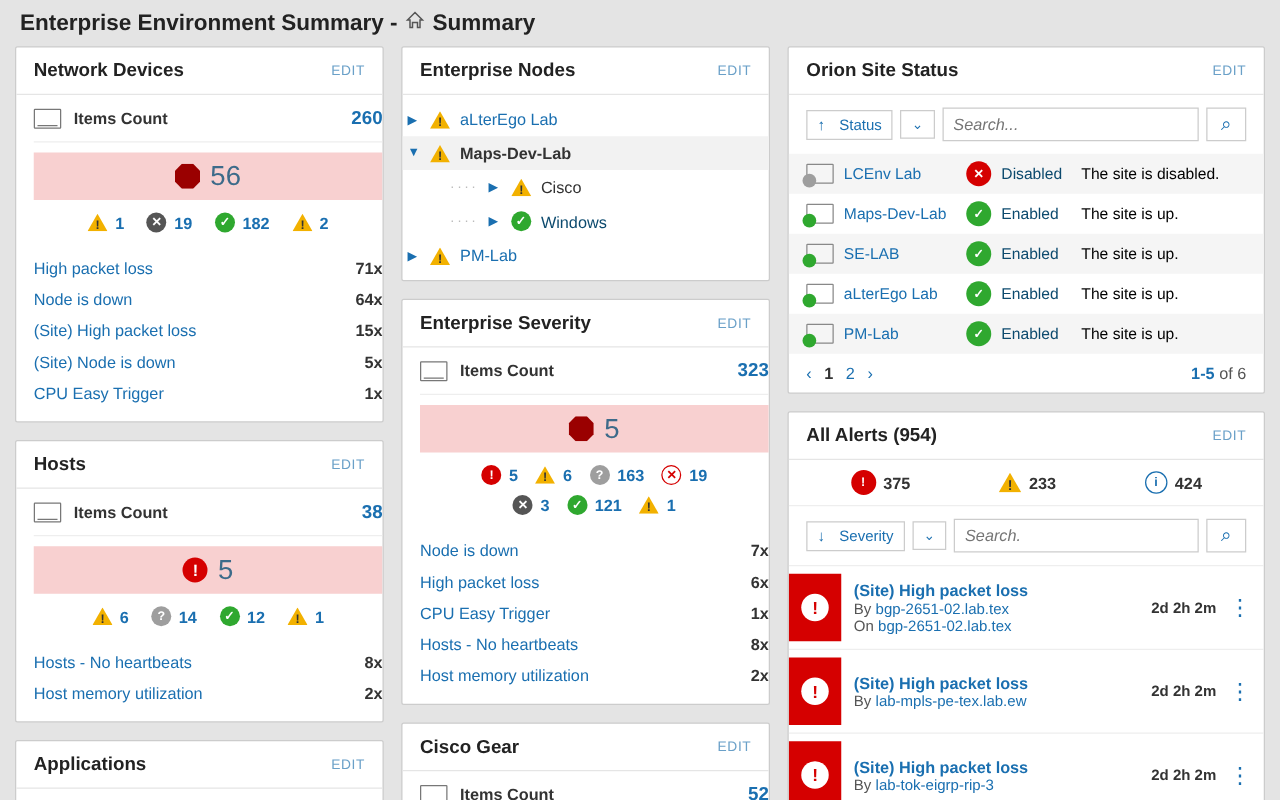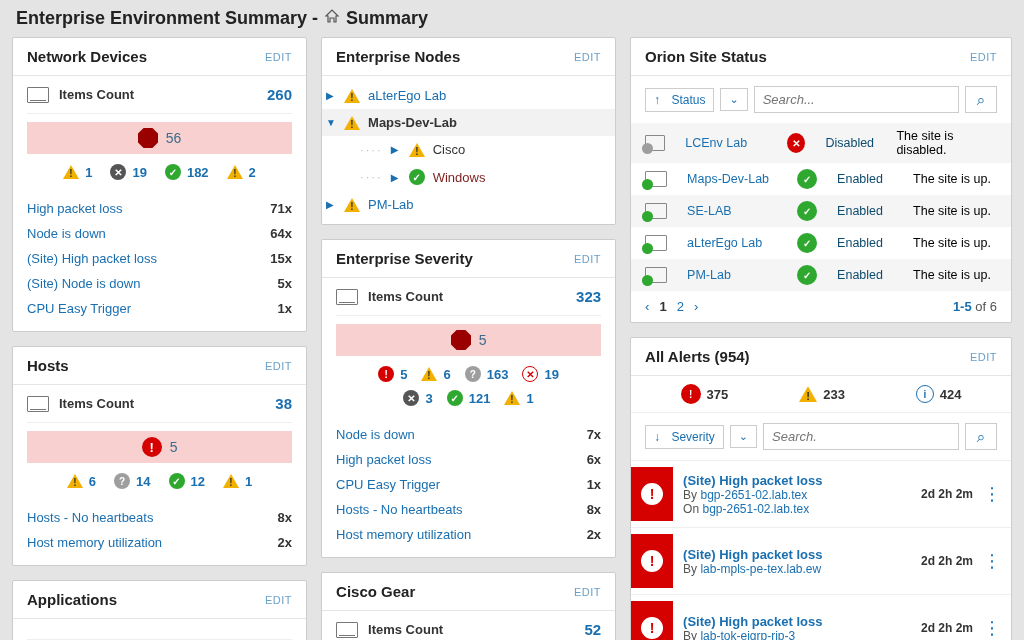--- a/index.html
+++ b/index.html
@@ -5,30 +5,30 @@
   * { box-sizing: border-box; margin: 0; padding: 0; }
   body { background: #e4e4e4; font-family: Arial, Helvetica, sans-serif; font-size: 13px; color: #333; width: 1024px; height: 640px; overflow: hidden; }
   .page-title { padding: 8px 16px 8px 16px; font-size: 18px; font-weight: bold; color: #222; display: flex; align-items: center; gap: 6px; }
   .page-title .home-icon { display: inline-block; }
   .columns { display: flex; gap: 14px; padding: 0 12px; align-items: flex-start; }
   .col { flex: 1; display: flex; flex-direction: column; gap: 14px; }
   .card { background: #fff; border: 1px solid #ccc; border-radius: 2px; overflow: hidden; }
   .card-header { display: flex; justify-content: space-between; align-items: center; padding: 10px 14px; border-bottom: 1px solid #e5e5e5; }
   .card-title { font-size: 15px; font-weight: bold; color: #222; }
   .edit-link { font-size: 11px; color: #6aa0c8; letter-spacing: 0.5px; cursor: pointer; }
-  .card-body { padding: 0 14px 10px 14px; }
+  .card-body { padding: 0 0 10px 14px; }
 
   .items-count-row { display: flex; align-items: center; justify-content: space-between; padding: 10px 0; border-bottom: 1px solid #eee; }
   .items-count-row .left { display: flex; align-items: center; gap: 10px; font-weight: bold; color: #333; }
   .items-count-row .count { font-weight: bold; color: #1a6fb0; font-size: 15px; }
   .node-icon { width: 22px; height: 16px; border: 1px solid #777; border-radius: 1px; position: relative; }
   .node-icon::after { content:''; position:absolute; bottom:1px; left:2px; right:2px; height:1px; background:#777; }
 
   .status-strip { background: #f8d0d0; margin: 8px 0 6px; padding: 6px 0; display: flex; justify-content: center; align-items: center; gap: 8px; }
-  .big-num { font-size: 14px; color: #3d6b8a; }
+  .big-num { font-size: 22px; color: #3d6b8a; }
   .icon-row { display: flex; justify-content: center; gap: 18px; flex-wrap: wrap; padding: 4px 0 10px 0; }
   .icon-row2 { display: flex; justify-content: center; gap: 14px; flex-wrap: wrap; padding: 4px 0 10px 0; font-size: 13px; }
   .stat { display: flex; align-items: center; gap: 6px; color: #1a6fb0; font-weight: bold; }
   .oct-lg { width: 20px; height: 20px; display: inline-block; }
 
   .tri { display:inline-flex; align-items:center; justify-content:center; }
   .tri svg { display:block; }
 
   .circ { width: 16px; height: 16px; border-radius: 50%; display: inline-flex; align-items: center; justify-content: center; color: #fff; font-size: 10px; font-weight: bold; }
   .c-red { background: #d50000; }
@@ -52,21 +52,21 @@
   .tree-child { padding-left: 34px; }
   .dotted-lead { color:#bbb; letter-spacing:2px; font-size:11px; }
 
   
   .sort-bar { display:flex; gap:6px; padding:10px 14px; align-items:center; }
   .sort-btn { border:1px solid #ccc; padding:4px 8px; color:#1a6fb0; background:#fff; display:flex; align-items:center; gap:4px; cursor:pointer; font-size:12px; }
   .search-wrap { flex:1; display:flex; gap:6px; }
   .search-wrap input { flex:1; border:1px solid #ccc; padding:5px 8px; font-style:italic; color:#888; font-size:13px; }
   .search-btn { border:1px solid #ccc; width:32px; display:flex; align-items:center; justify-content:center; color:#1a6fb0; cursor:pointer; font-size:15px; }
 
-  .status-table .srow { display:flex; align-items:center; gap:20px; padding:6px 14px; font-size:12.5px; }
+  .status-table .srow { display:flex; align-items:center; gap:8px; padding:6px 14px; font-size:12.5px; }
   .status-table .srow:nth-child(odd) { background:#f5f5f5; }
   .status-table .node-with-dot { position:relative; width: 22px; height: 16px; border: 1px solid #888; border-radius: 1px; }
   .status-table .node-with-dot .dot { position:absolute; bottom:-4px; left:-4px; width:11px; height:11px; border-radius:50%; }
   .slink { color:#1a6fb0; width: 90px; cursor:pointer; }
   .scirc { width:20px; height:20px; }
   .sstate { width: 56px; color:#0c4a6e; }
   .smsg { color:#000000; }
 
   .pager { display:flex; align-items:center; gap:10px; padding:8px 14px; color:#1a6fb0; font-size:13px; }
 
@@ -288,21 +288,21 @@
                 <svg width="16" height="14">
                   <use href="#tri-warn"></use>
                 </svg>
               </span>
             <span class="tree-label" style="color:#333">Cisco</span>
           </div>
           <div class="tree-row">
             <span class="dotted-lead">····</span>
             <span class="caret">▶</span>
             <span class="circ c-green">✓</span>
-            <span class="tree-label" style="color:#7f1d1d">Windows</span>
+            <span class="tree-label" style="color:#0c4a6e">Windows</span>
           </div>
         </div>
         <div class="tree-row">
           <span class="caret">▶</span>
           <span class="tri">
               <svg width="16" height="14">
                 <use href="#tri-warn"></use>
               </svg>
             </span>
           <span class="tree-label">PM-Lab</span>

